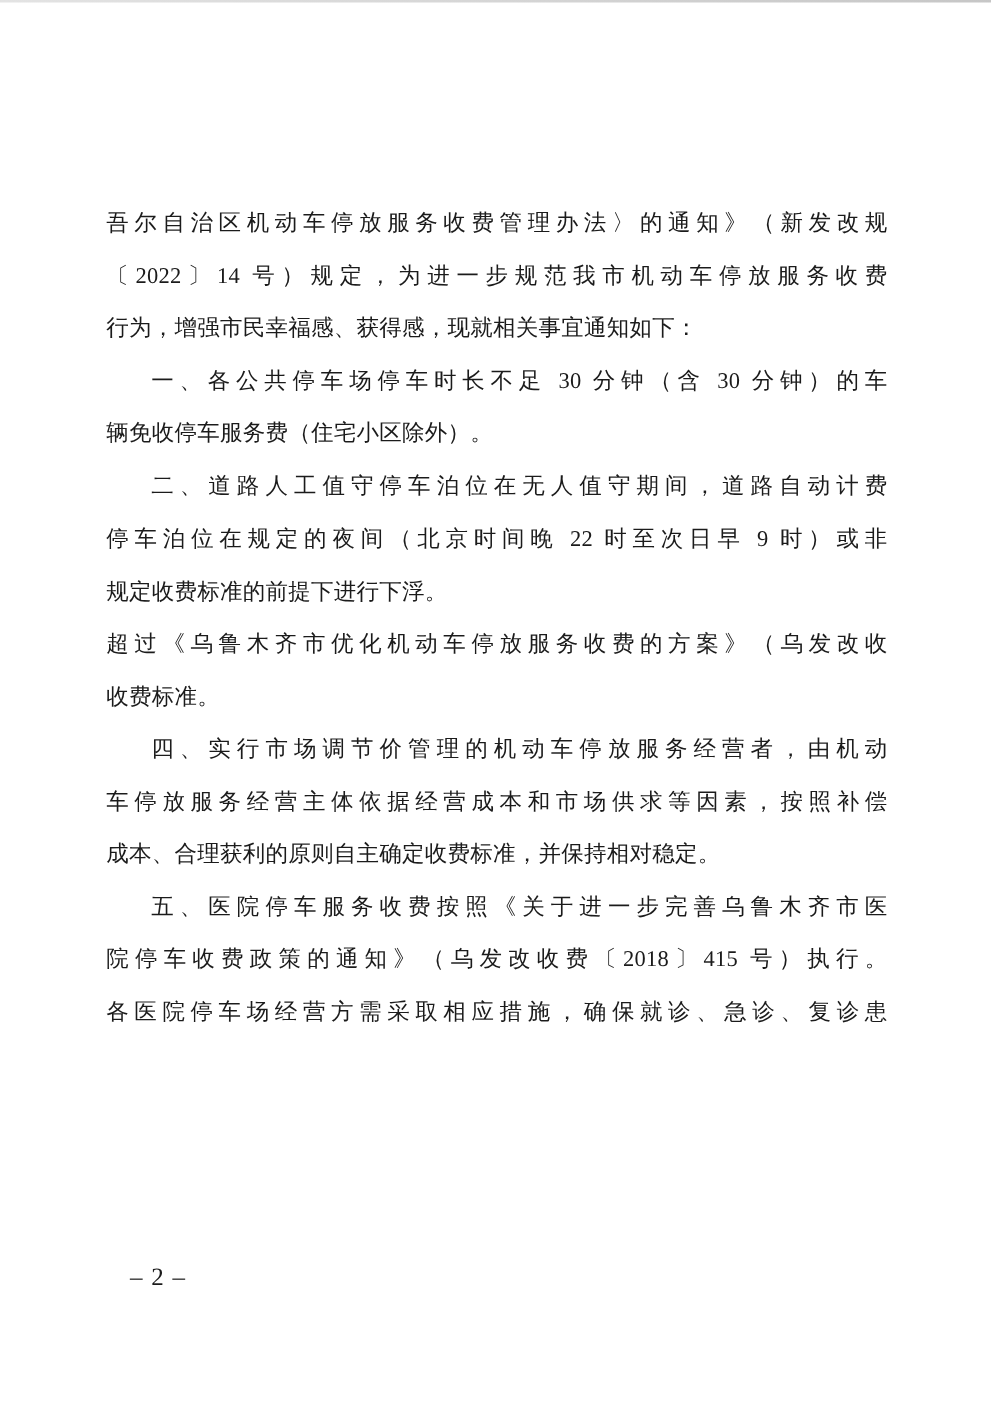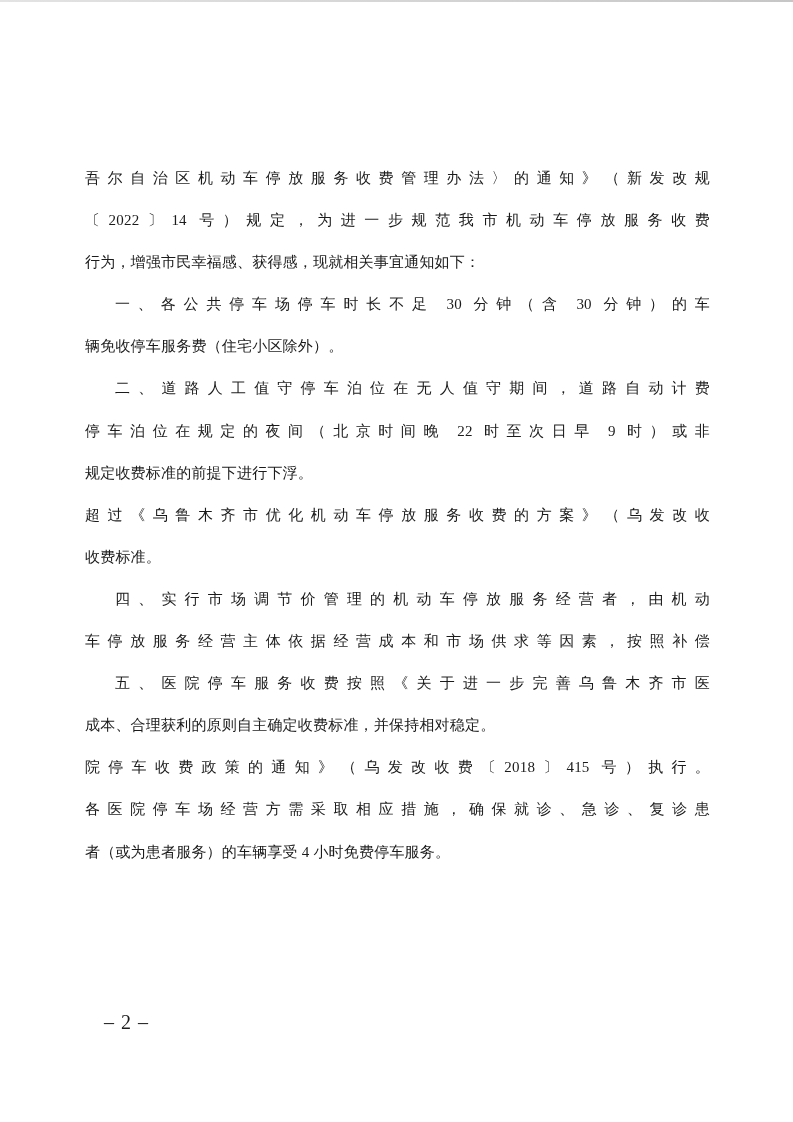--- a/index.html
+++ b/index.html
@@ -26,21 +26,21 @@
     background: linear-gradient(to right, #dcdcdc 0%, #c9c9c9 55%, #b8b8b8 100%);
     opacity: 0.8;
   }
   .body-text {
     position: absolute;
     left: 85px;
     top: 157px;
     width: 625px;
   }
   .line {
-    font-size: 15px;
+    font-size: 18px;
     height: 42.1px;
     line-height: 42.1px;
     letter-spacing: 0.2px;
     text-align: justify;
     text-align-last: justify;
     white-space: nowrap;
     overflow: visible;
   }
   .line.indent {
     text-indent: 2em;
@@ -69,20 +69,19 @@
       <div class="line para-end">行为，增强市民幸福感、获得感，现就相关事宜通知如下：</div>
       <div class="line indent">一、各公共停车场停车时长不足 30 分钟（含 30 分钟）的车</div>
       <div class="line para-end">辆免收停车服务费（住宅小区除外）。</div>
       <div class="line indent">二、道路人工值守停车泊位在无人值守期间，道路自动计费</div>
       <div class="line">停车泊位在规定的夜间（北京时间晚 22 时至次日早 9 时）或非</div>
       <div class="line para-end">规定收费标准的前提下进行下浮。</div>
       <div class="line">超过《乌鲁木齐市优化机动车停放服务收费的方案》（乌发改收</div>
       <div class="line para-end">收费标准。</div>
       <div class="line indent">四、实行市场调节价管理的机动车停放服务经营者，由机动</div>
       <div class="line">车停放服务经营主体依据经营成本和市场供求等因素，按照补偿</div>
+      <div class="line para-end">成本、合理获利的原则自主确定收费标准，并保持相对稳定。</div>
       <div class="line indent">五、医院停车服务收费按照《关于进一步完善乌鲁木齐市医</div>
-      <div class="line para-end">成本、合理获利的原则自主确定收费标准，并保持相对稳定。</div>
       <div class="line">院停车收费政策的通知》（乌发改收费〔2018〕415 号）执行。</div>
       <div class="line">各医院停车场经营方需采取相应措施，确保就诊、急诊、复诊患</div>
-      <div class="line para-end">者（或为患者服务）的车辆享受 4 小时免费停车服务。</div>
     </main>
   <div class="footer">– 2 –</div>
 </div>
 
 </body></html>

